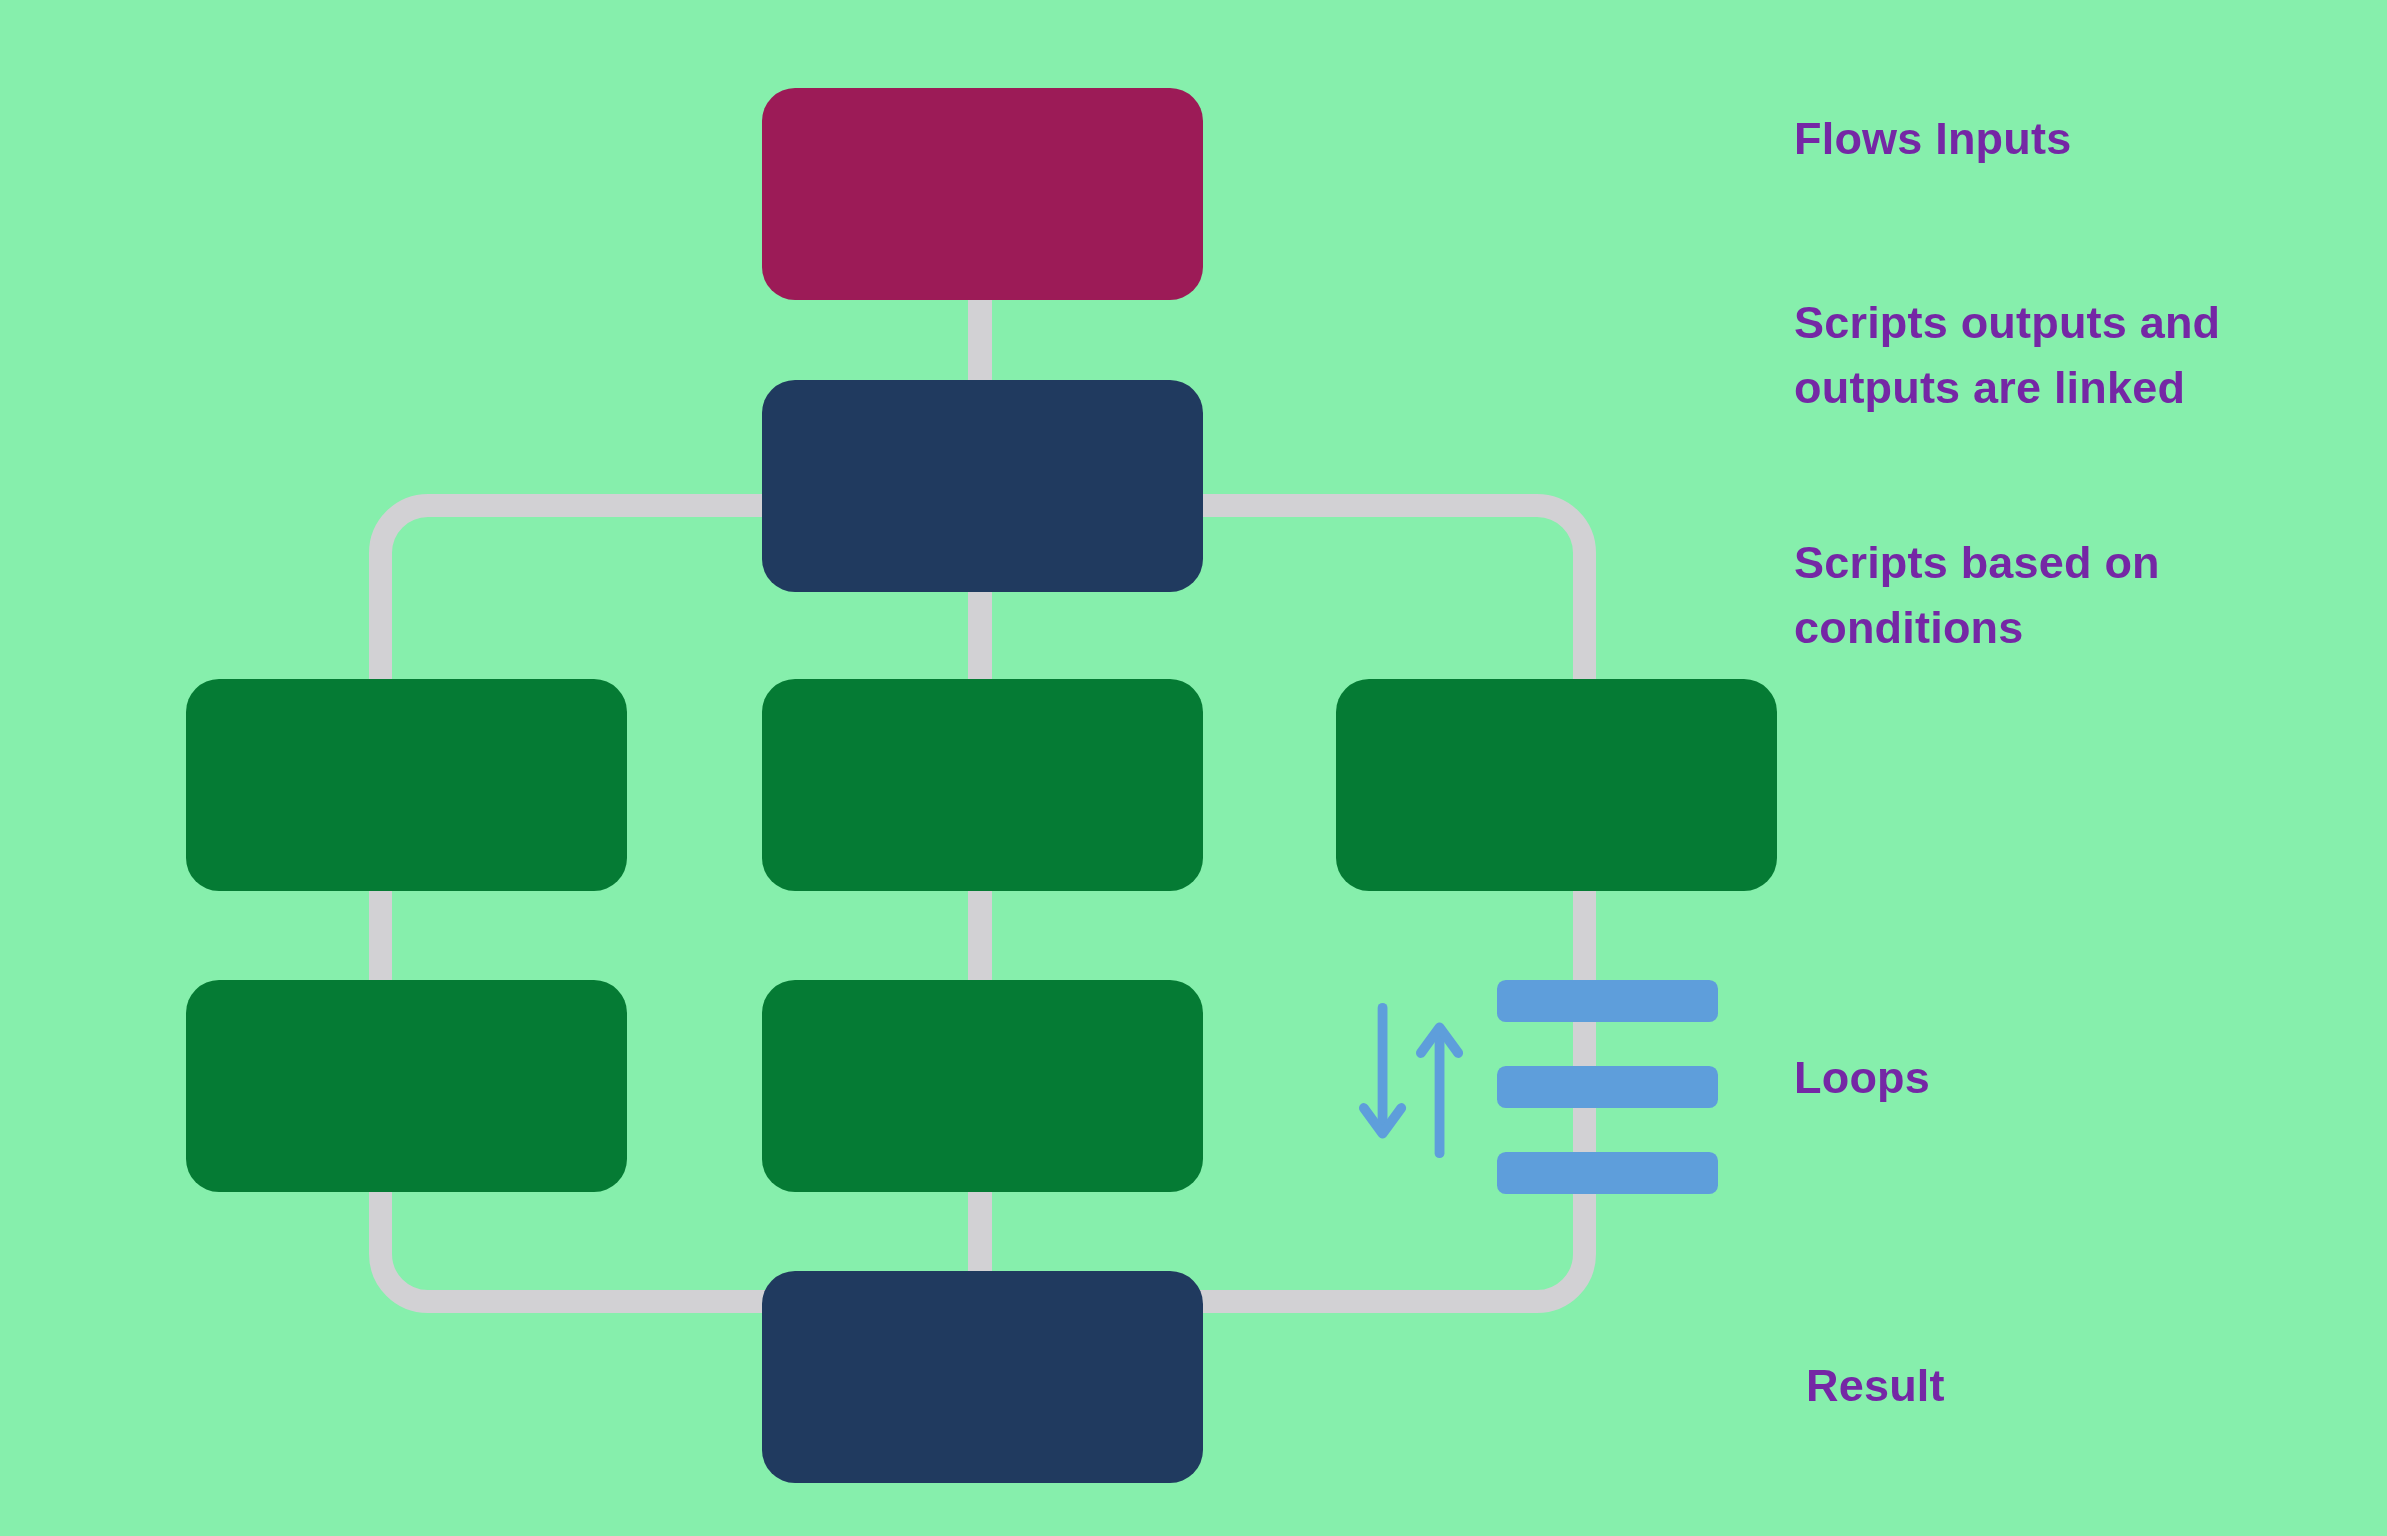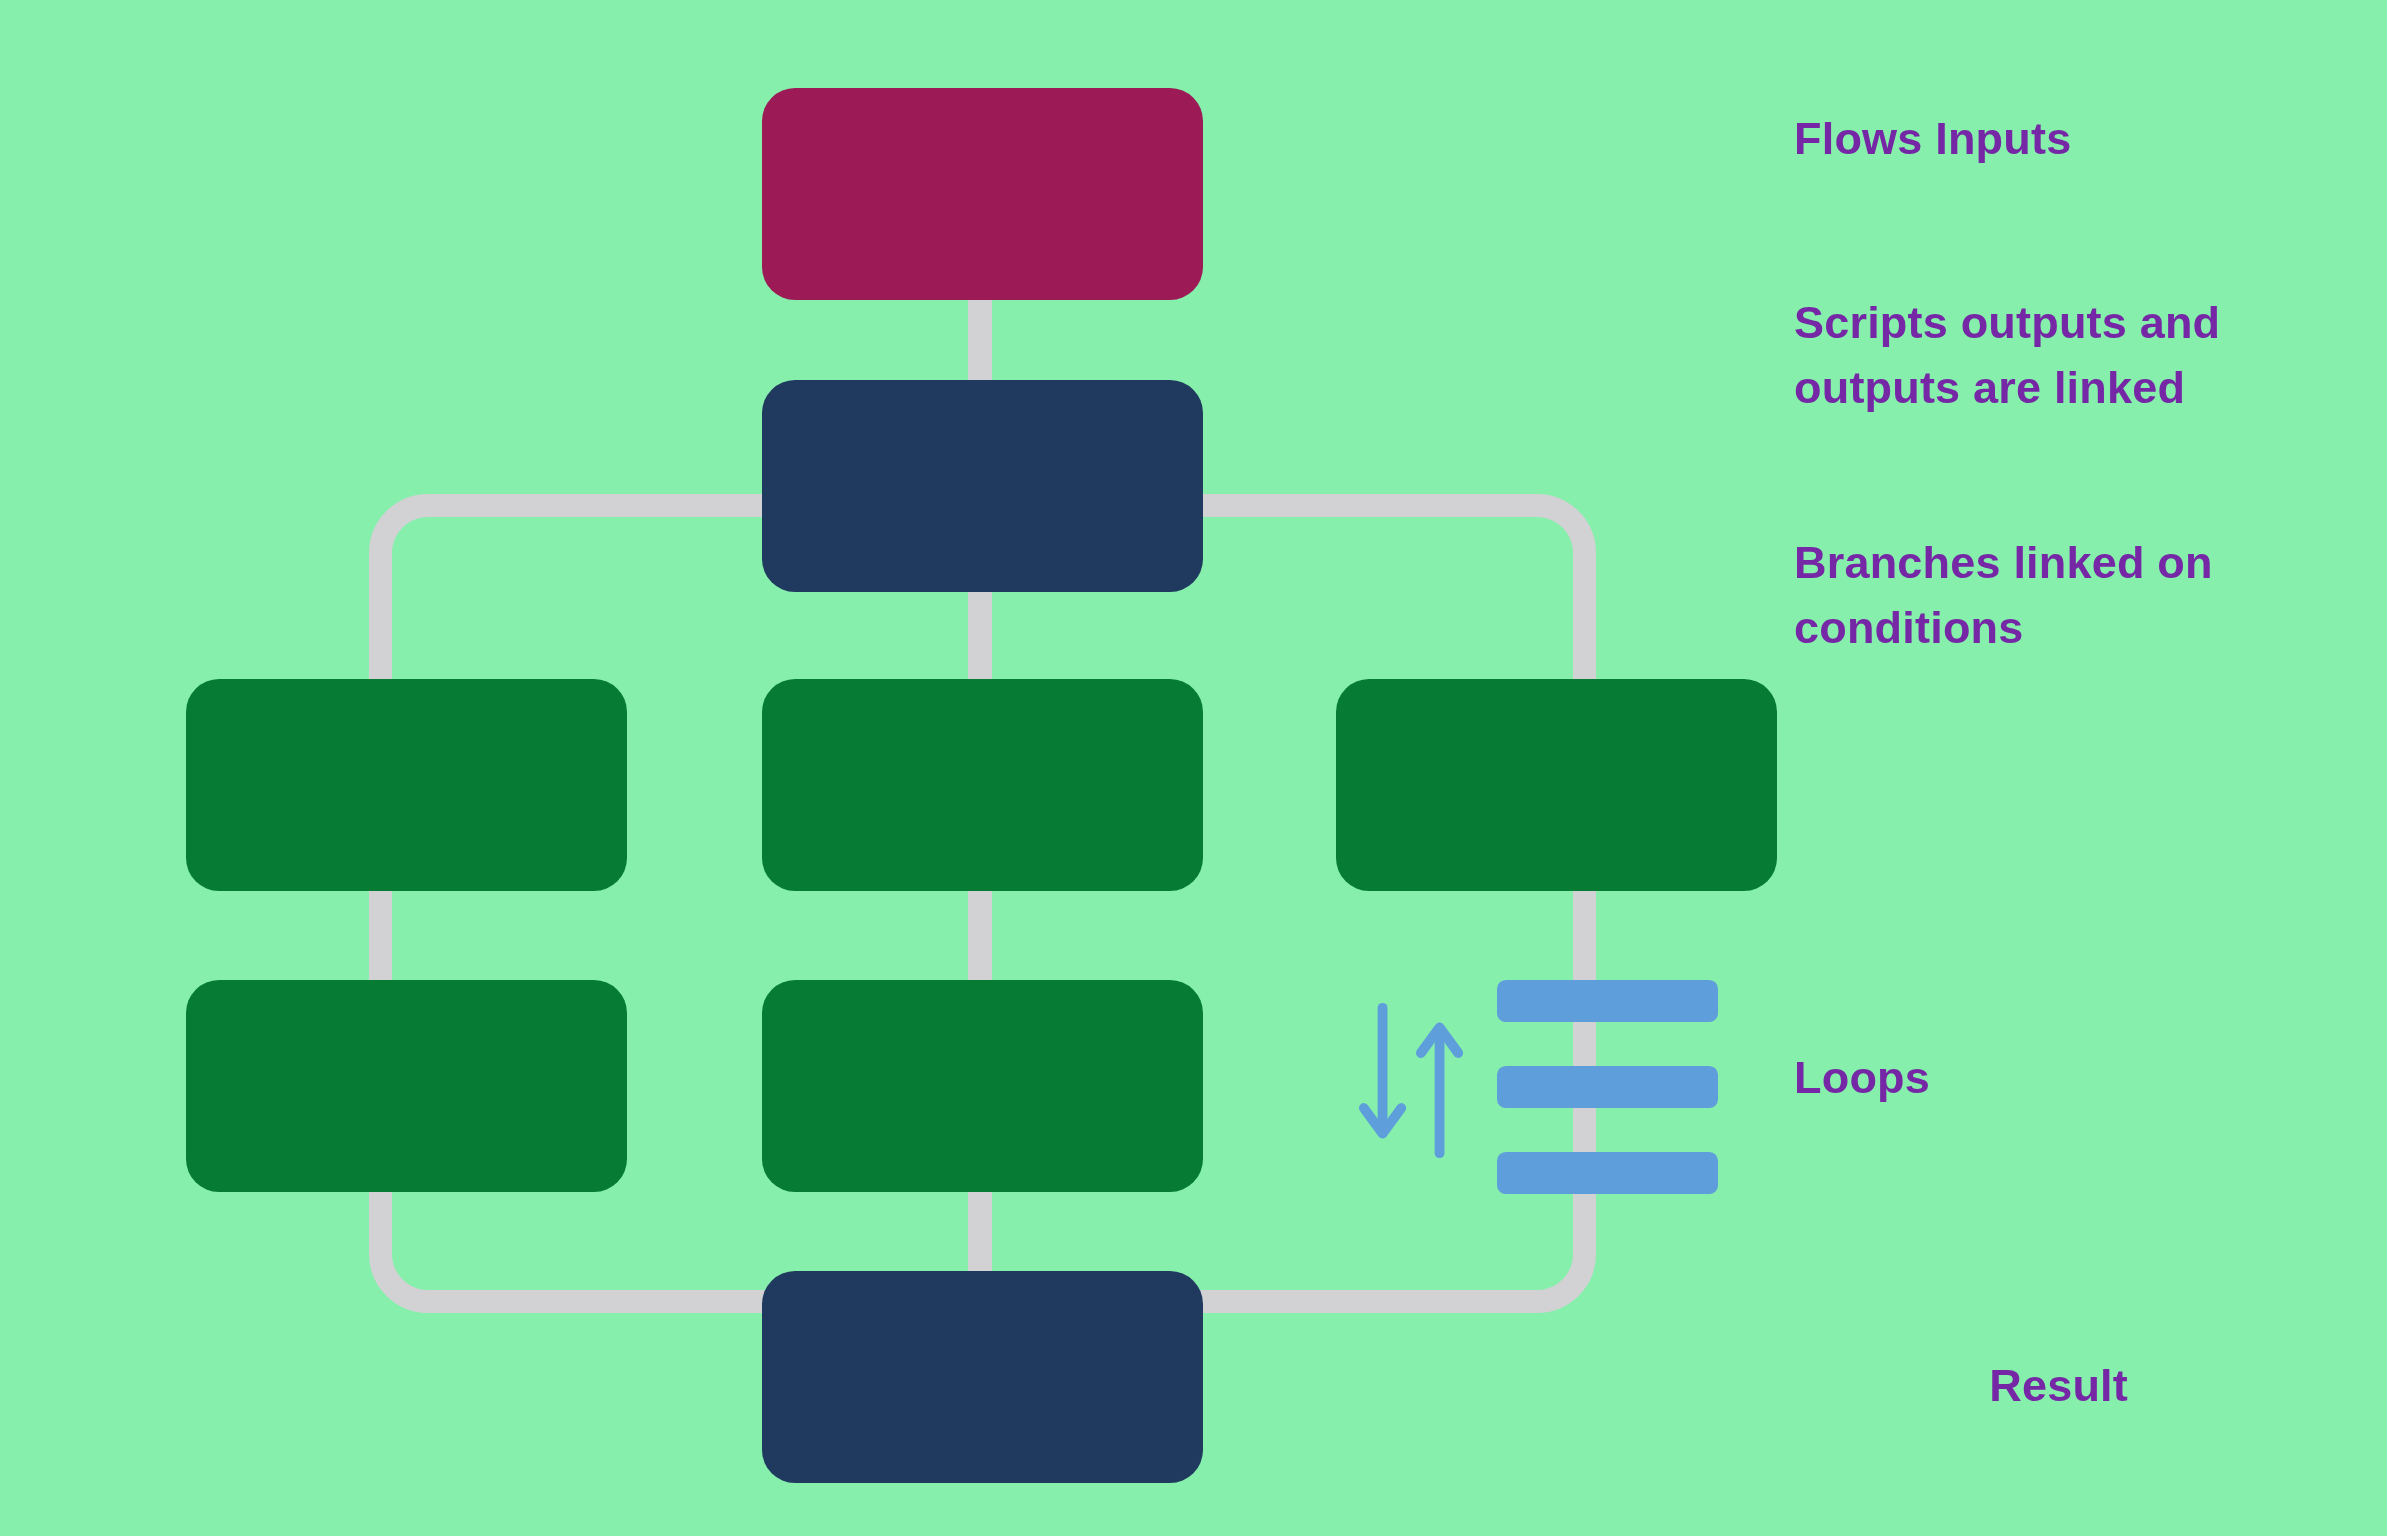--- a/index.html
+++ b/index.html
@@ -85,21 +85,21 @@
     color: #7527a5;
     font-weight: bold;
     font-size: 45px;
     line-height: 1.45;
     letter-spacing: 0.2px;
   }
   .label.flows    { left: 1794px; top: 106px;  width: 608px; }
   .label.scripts  { left: 1794px; top: 290px;  width: 549px; }
   .label.branches { left: 1794px; top: 530px;  width: 549px; }
   .label.loops    { left: 1794px; top: 1045px; width: 392px; }
-  .label.result   { left: 1736px; top: 1353px; width: 392px; text-align: right; }
+  .label.result   { left: 1806px; top: 1353px; width: 392px; }
 </style>
 </head>
 <body>
 
 <div class="canvas">
 
   <div class="connector ring"></div>
   <div class="connector spine"></div>
 
   <div class="node input"></div>
@@ -119,18 +119,18 @@
   </svg>
 
   <div class="loop-bars">
     <div class="bar"></div>
     <div class="bar"></div>
     <div class="bar"></div>
   </div>
 
   <div class="label flows">Flows Inputs</div>
   <div class="label scripts">Scripts outputs and outputs are linked</div>
-  <div class="label branches">Branches linked on conditions</div>
+  <div class="label branches">Scripts based on conditions</div>
   <div class="label loops">Loops</div>
   <div class="label result">Result</div>
 
 </div>
 
 
 </body></html>

